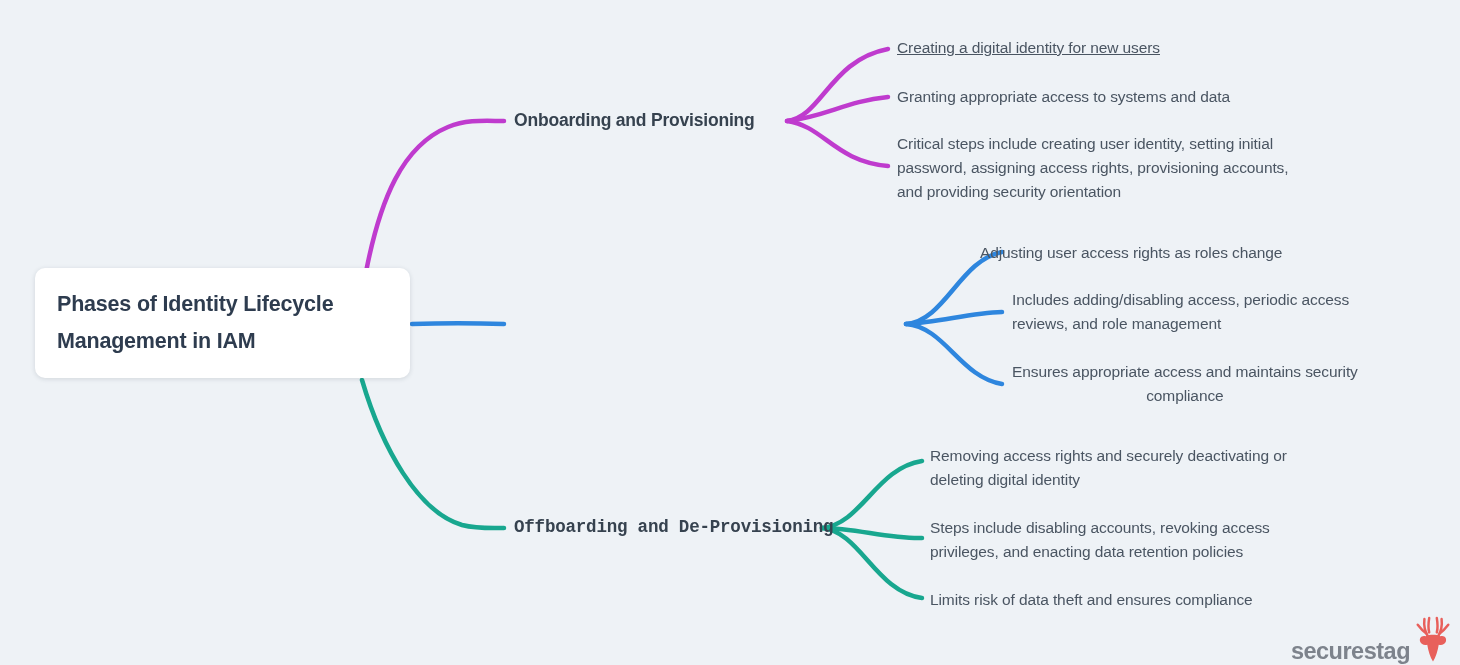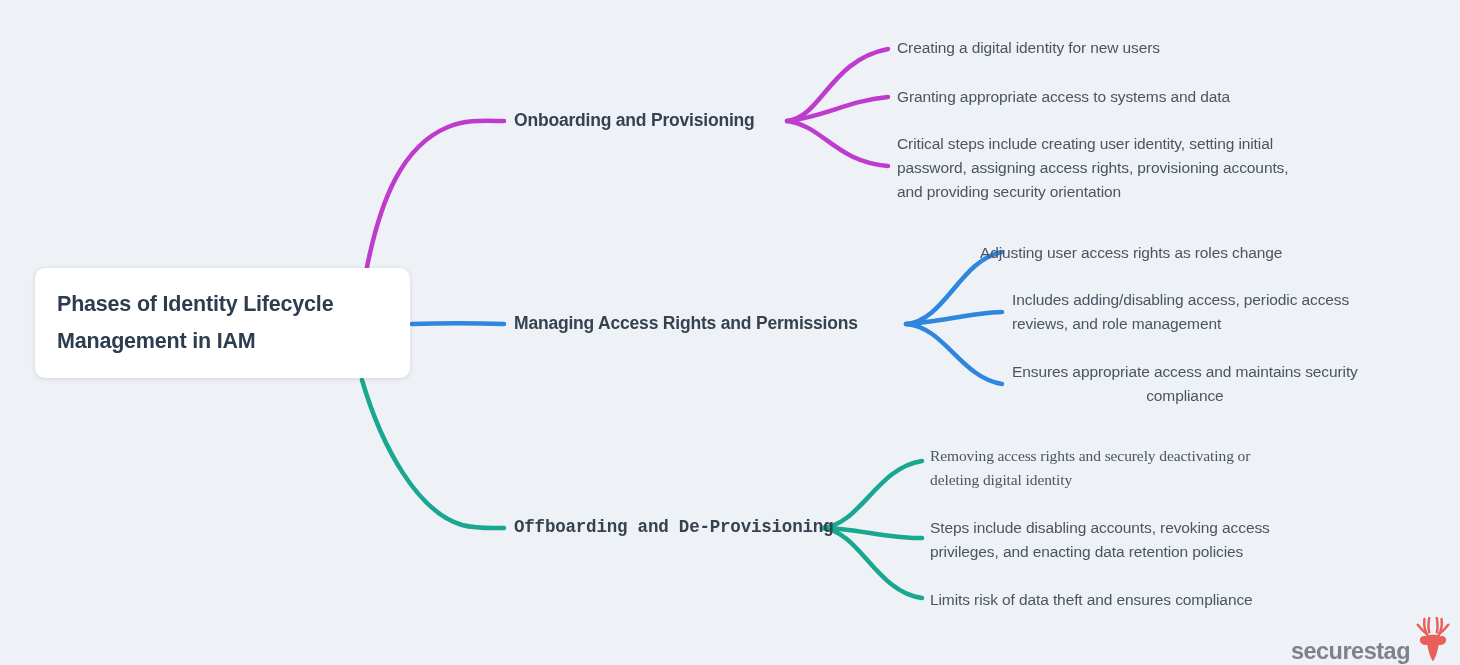--- a/index.html
+++ b/index.html
@@ -64,35 +64,34 @@
     <path d="M 822,528 C 856,528 888,539 922,538" stroke="#18a78f"></path>
     <path d="M 822,528 C 860,531 876,592 922,598" stroke="#18a78f"></path>
   </svg>
 
   <div class="root-node">
     <div class="root-title">Phases of Identity Lifecycle
 Management in IAM</div>
   </div>
 
   <div class="branch-label" style="left:514px;top:110px;text-align:right;">Onboarding and Provisioning</div>
-  <div class="leaf" style="left:897px;top:36px;">Creating a digital identity for new users</div>
+  <div class="leaf" style="left:897px;top:36px;text-decoration:underline;">Creating a digital identity for new users</div>
   <div class="leaf" style="left:897px;top:85px;">Granting appropriate access to systems and data</div>
   <div class="leaf" style="left:897px;top:132px;">Critical steps include creating user identity, setting initial
 password, assigning access rights, provisioning accounts,
 and providing security orientation</div>
 
-  <div class="branch-label" style="left:514px;top:313px;">Managing Access Rights and Permissions</div>
   <div class="leaf" style="left:980px;top:241px;text-align:center;">Adjusting user access rights as roles change</div>
   <div class="leaf" style="left:1012px;top:288px;">Includes adding/disabling access, periodic access
 reviews, and role management</div>
   <div class="leaf" style="left:1012px;top:360px;text-align:center;">Ensures appropriate access and maintains security
 compliance</div>
 
   <div class="branch-label" style="left:514px;top:517px;font-family:Liberation Mono, monospace;">Offboarding and De-Provisioning</div>
-  <div class="leaf" style="left:930px;top:444px;font-family:Liberation Serif, serif;">Removing access rights and securely deactivating or
+  <div class="leaf" style="left:930px;top:444px;">Removing access rights and securely deactivating or
 deleting digital identity</div>
   <div class="leaf" style="left:930px;top:516px;">Steps include disabling accounts, revoking access
 privileges, and enacting data retention policies</div>
   <div class="leaf" style="left:930px;top:588px;">Limits risk of data theft and ensures compliance</div>
 
   <div class="logo">
     <span class="logo-text">securestag</span>
     <svg class="logo-icon" viewBox="0 0 44 52">
       <g fill="none" stroke-width="2.6" stroke-linecap="round" stroke="#e8605b">
         <path d="M13,3 C12,11 14,17 17,22"></path>

